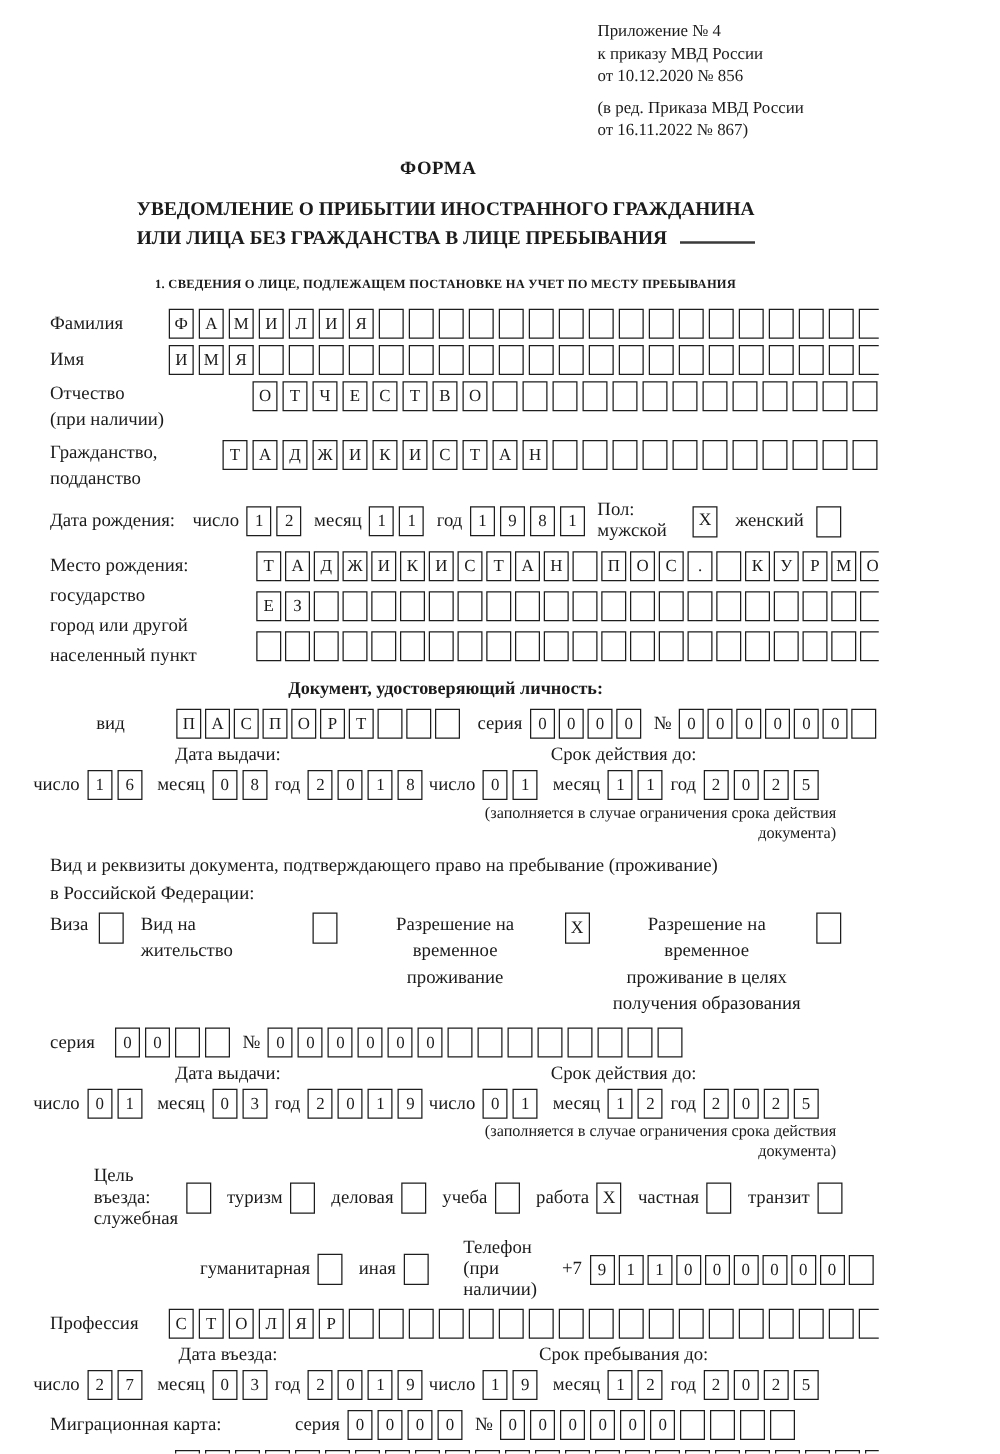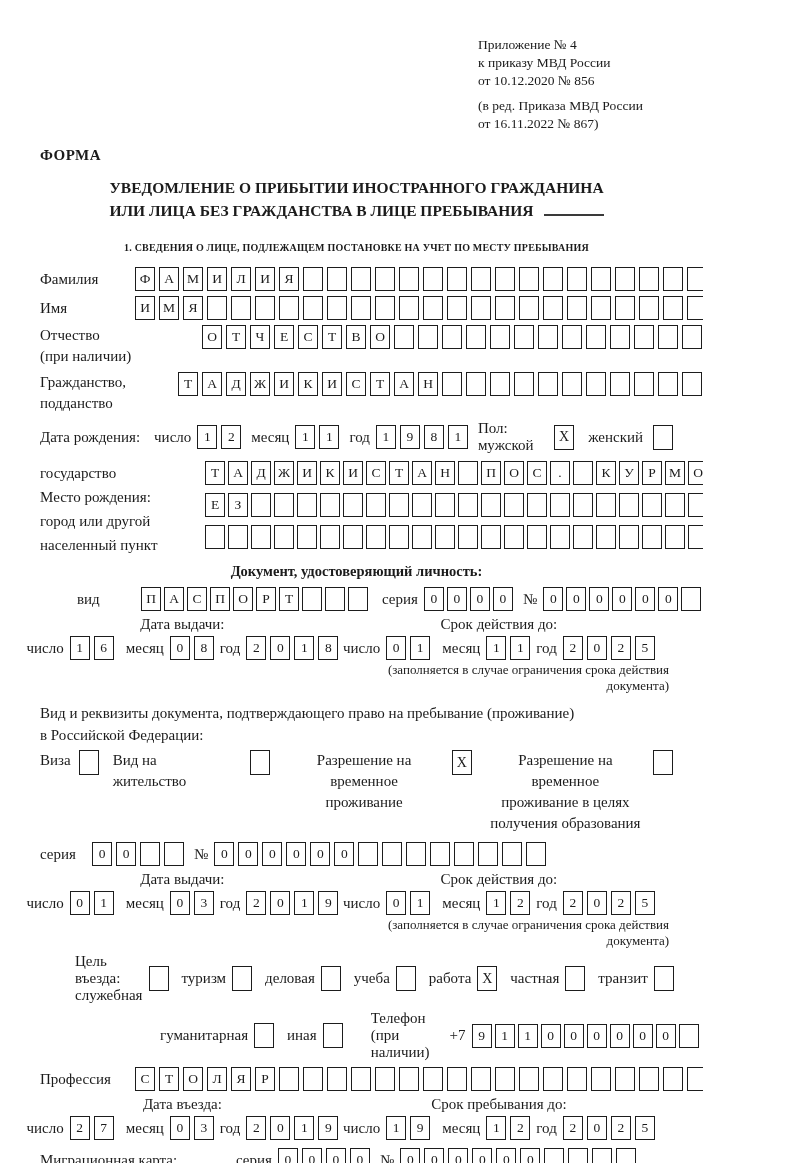--- a/index.html
+++ b/index.html
@@ -1,21 +1,21 @@
 <!DOCTYPE html>
 <html><head>
 <meta charset="utf-8">
 <style>
   html,body{margin:0;padding:0;background:#ffffff;}
-  .page{width:703px;height:1163px;box-sizing:border-box;padding:36px 30px 0 40px;position:relative;
+  .page{width:703px;height:1163px;box-sizing:border-box;padding:16px 30px 0 40px;position:relative;
         overflow:hidden;background:#fff;color:#1b1b1b;
         font-family:"Liberation Serif","DejaVu Serif",serif;font-size:15px;}
   .hdr{margin-left:auto;width:195px;font-size:13.5px;line-height:18px;}
   .hdr-g2{margin-top:7px;}
-  .forma{text-align:left;font-weight:bold;font-size:15px;letter-spacing:.5px;margin:14px 12px 0 0;}
+  .forma{text-align:center;font-weight:bold;font-size:15px;letter-spacing:.5px;margin:14px 12px 0 0;}
   .title{text-align:center;font-weight:bold;font-size:15.5px;line-height:23px;margin-top:12px;}
   .blank-ln{display:inline-block;width:60px;border-bottom:2px solid #3a3a3a;height:13px;margin-left:10px;}
   .sec{font-weight:bold;font-size:10px;text-align:center;margin-top:20px;letter-spacing:.2px;}
   .rows{margin-top:14px;}
   .row{display:flex;align-items:center;margin-bottom:5px;}
   .row.top{align-items:flex-start;}
   .lbl{flex:none;line-height:21px;}
   .w95{width:95px;} .w138{width:138px;} .w162{width:162px;} .w165{width:165px;} .w100{width:100px;}
   .cells{display:flex;gap:4px;flex:none;}
   .cells.tight{gap:3px;}
@@ -217,22 +217,22 @@
           <span class="cell">1</span>
         </span>
       <span class="ml10">Пол: мужской</span>
       <span class="box ml6">X</span>
       <span class="ml14">женский</span>
       <span class="box ml10"></span>
     </div>
 
     <div class="row top" style="margin-top:7px;">
       <span class="lbl w165" style="line-height:24px;">
+        <div>Место рождения:</div>
         <div>государство</div>
-        <div>Место рождения:</div>
         <div>город или другой</div>
         <div>населенный пункт</div>
       </span>
       <span class="stack">
         <span class="cells tight">
             <span class="cell">Т</span>
             <span class="cell">А</span>
             <span class="cell">Д</span>
             <span class="cell">Ж</span>
             <span class="cell">И</span>

